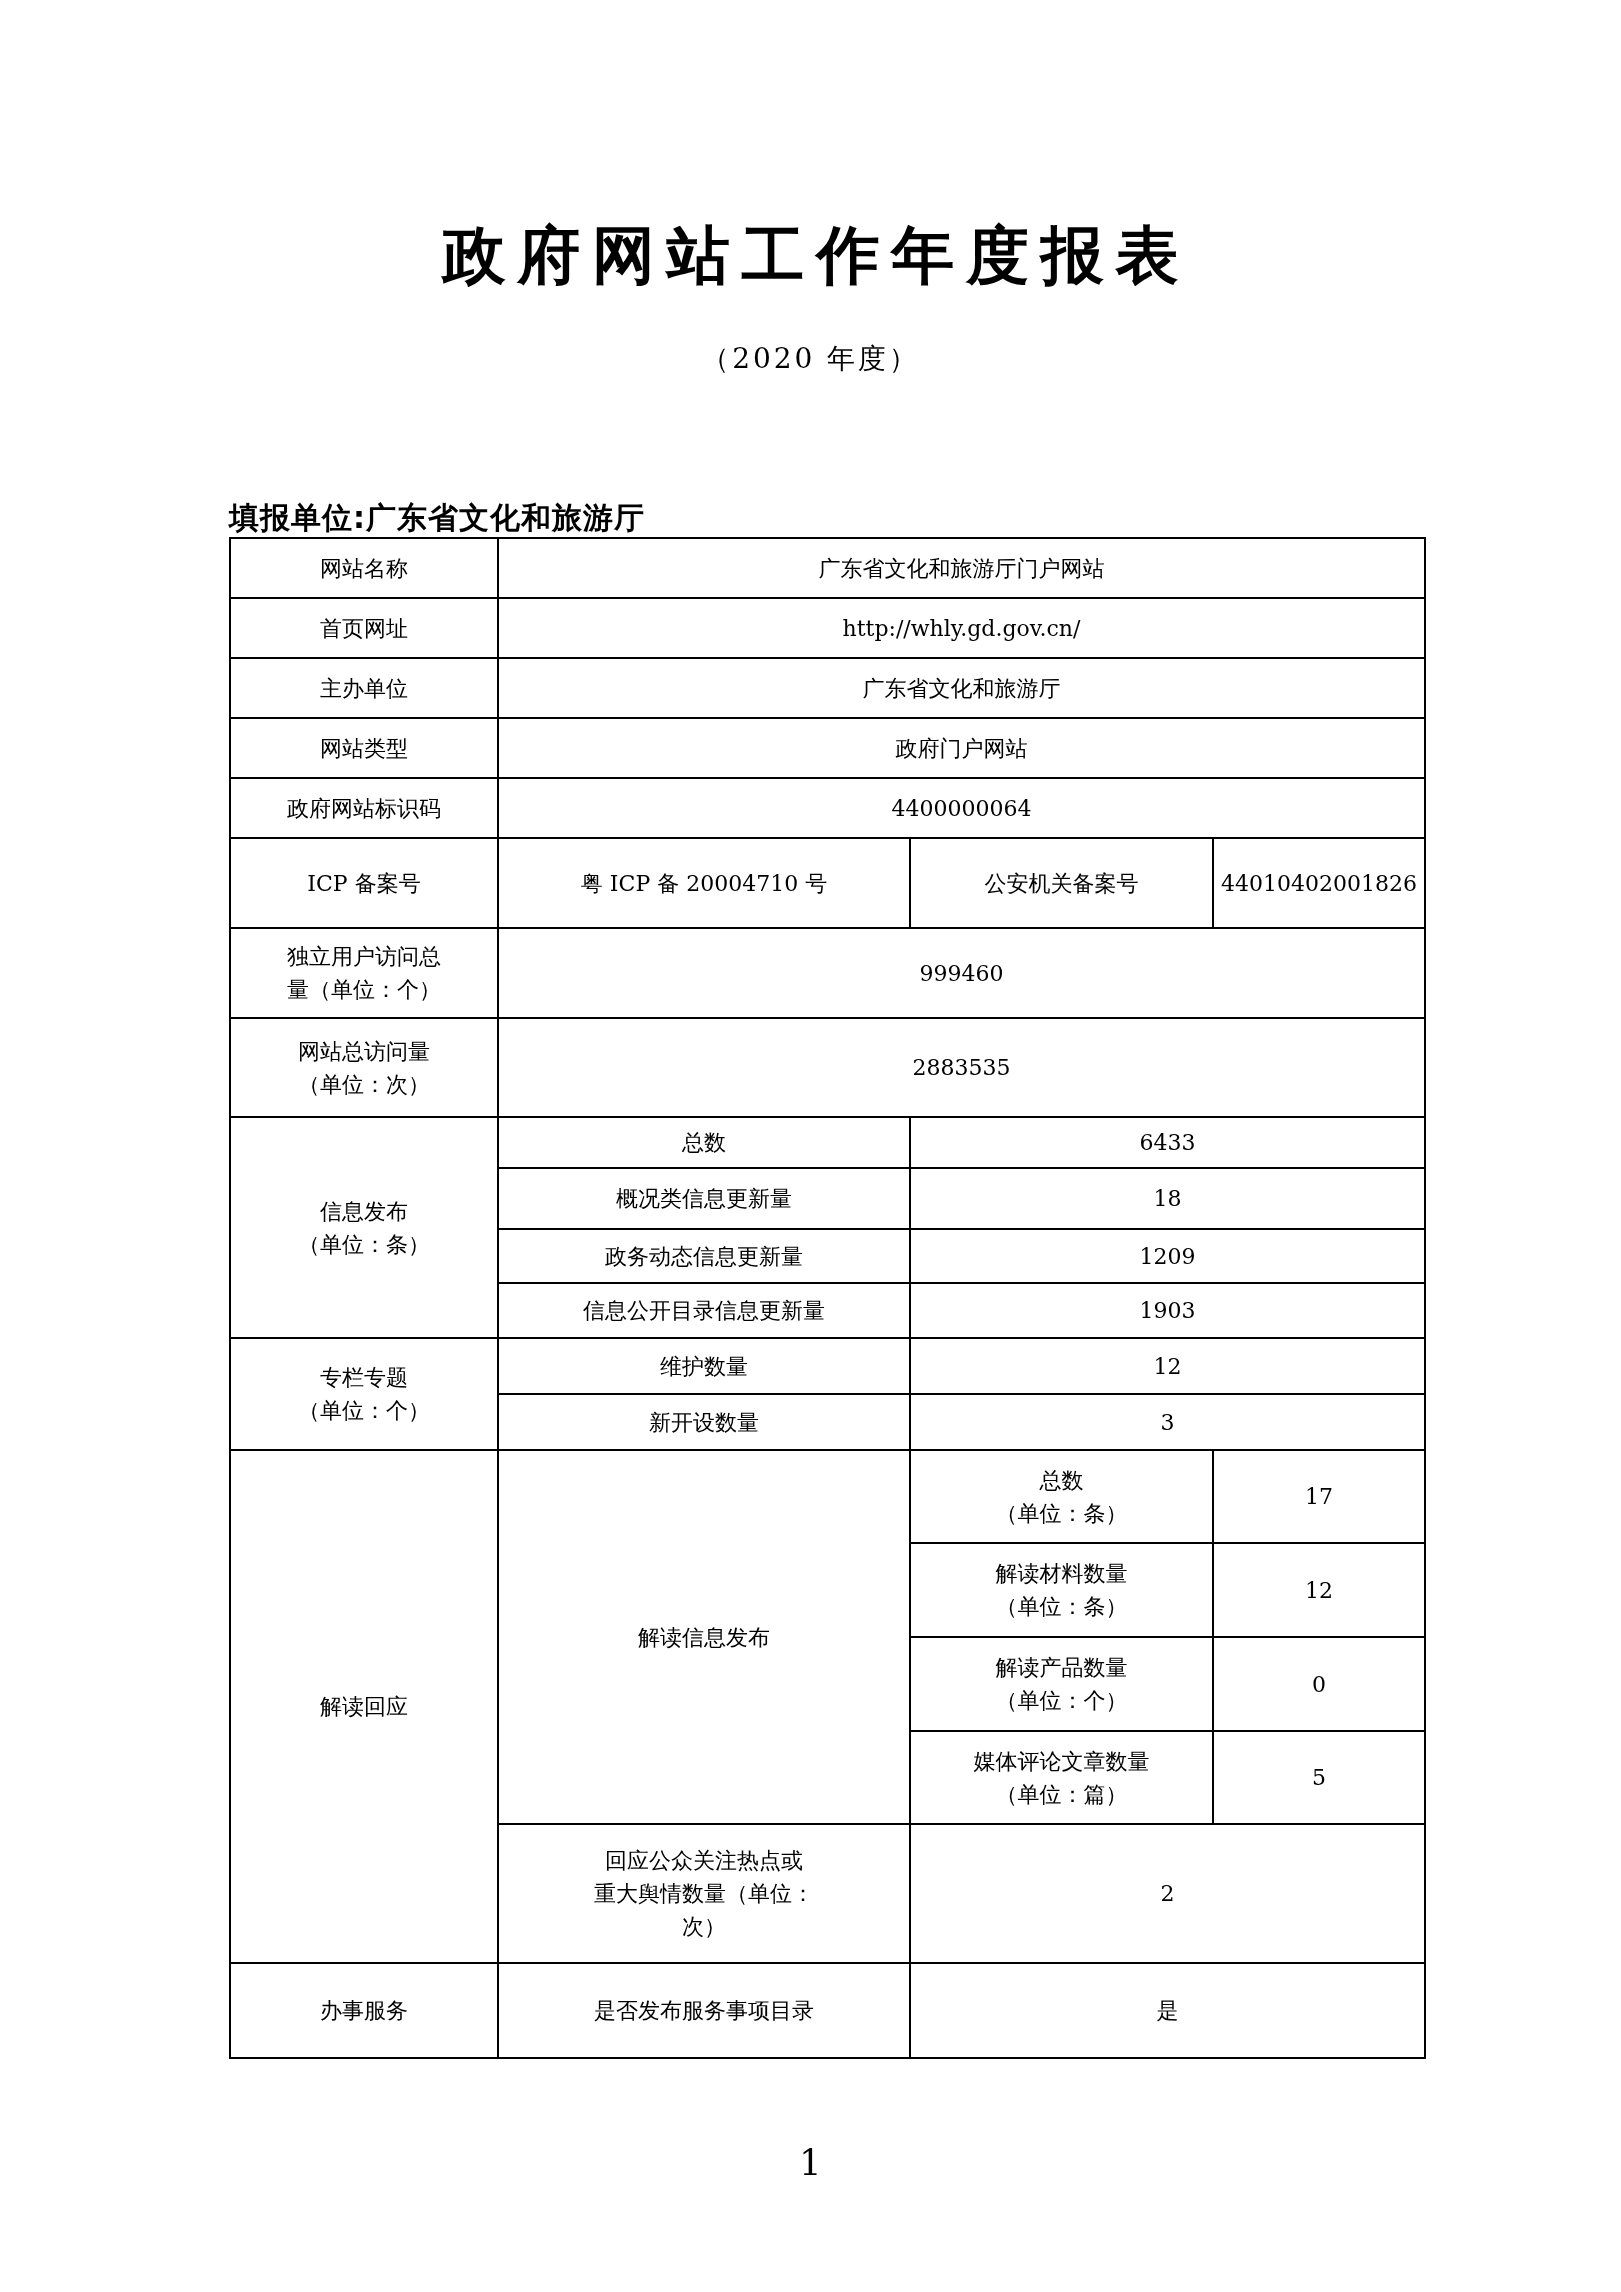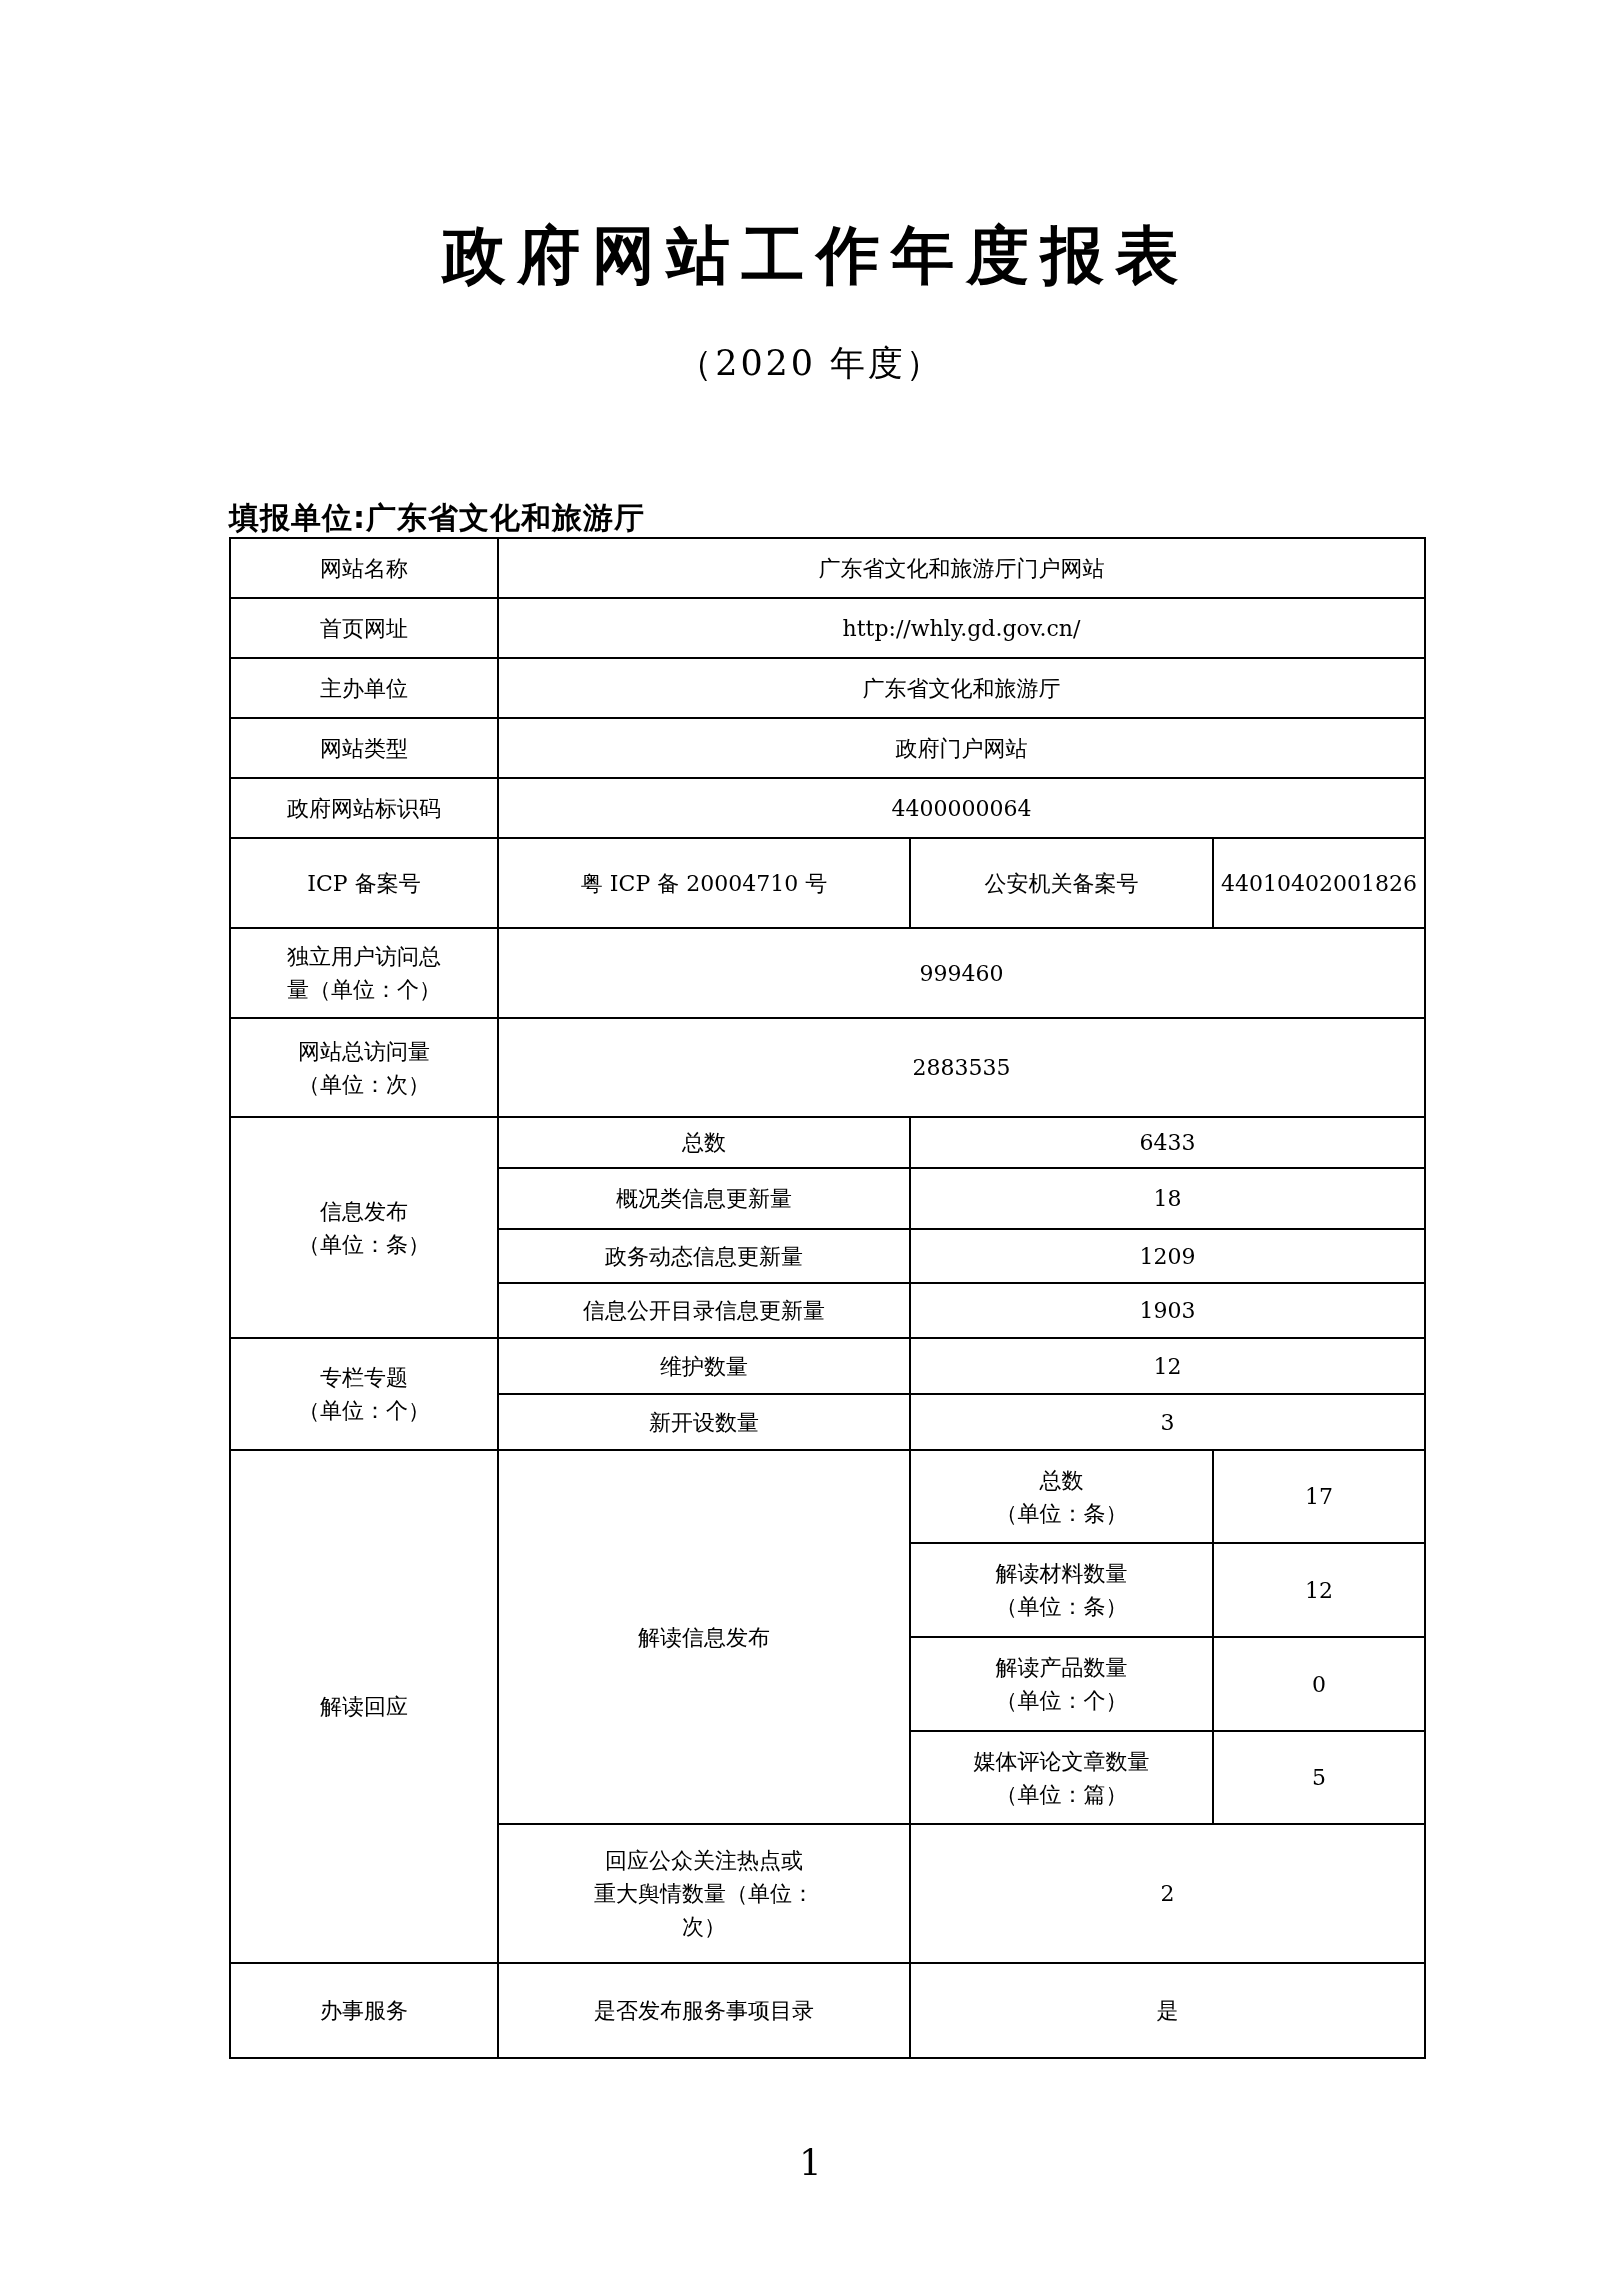--- a/index.html
+++ b/index.html
@@ -26,21 +26,21 @@
     letter-spacing: 11.8px;
     text-indent: 11.8px;
     white-space: nowrap;
   }
   .doc-subtitle {
     position: absolute;
     top: 340px;
     left: 0;
     width: 100%;
     text-align: center;
-    font-size: 35px;
+    font-size: 28px;
     letter-spacing: 2.9px;
   }
   .reporting-unit {
     position: absolute;
     top: 490px;
     left: 229px;
     font-family: "DejaVu Sans", sans-serif;
     font-weight: bold;
     font-size: 30px;
     letter-spacing: 1px;

